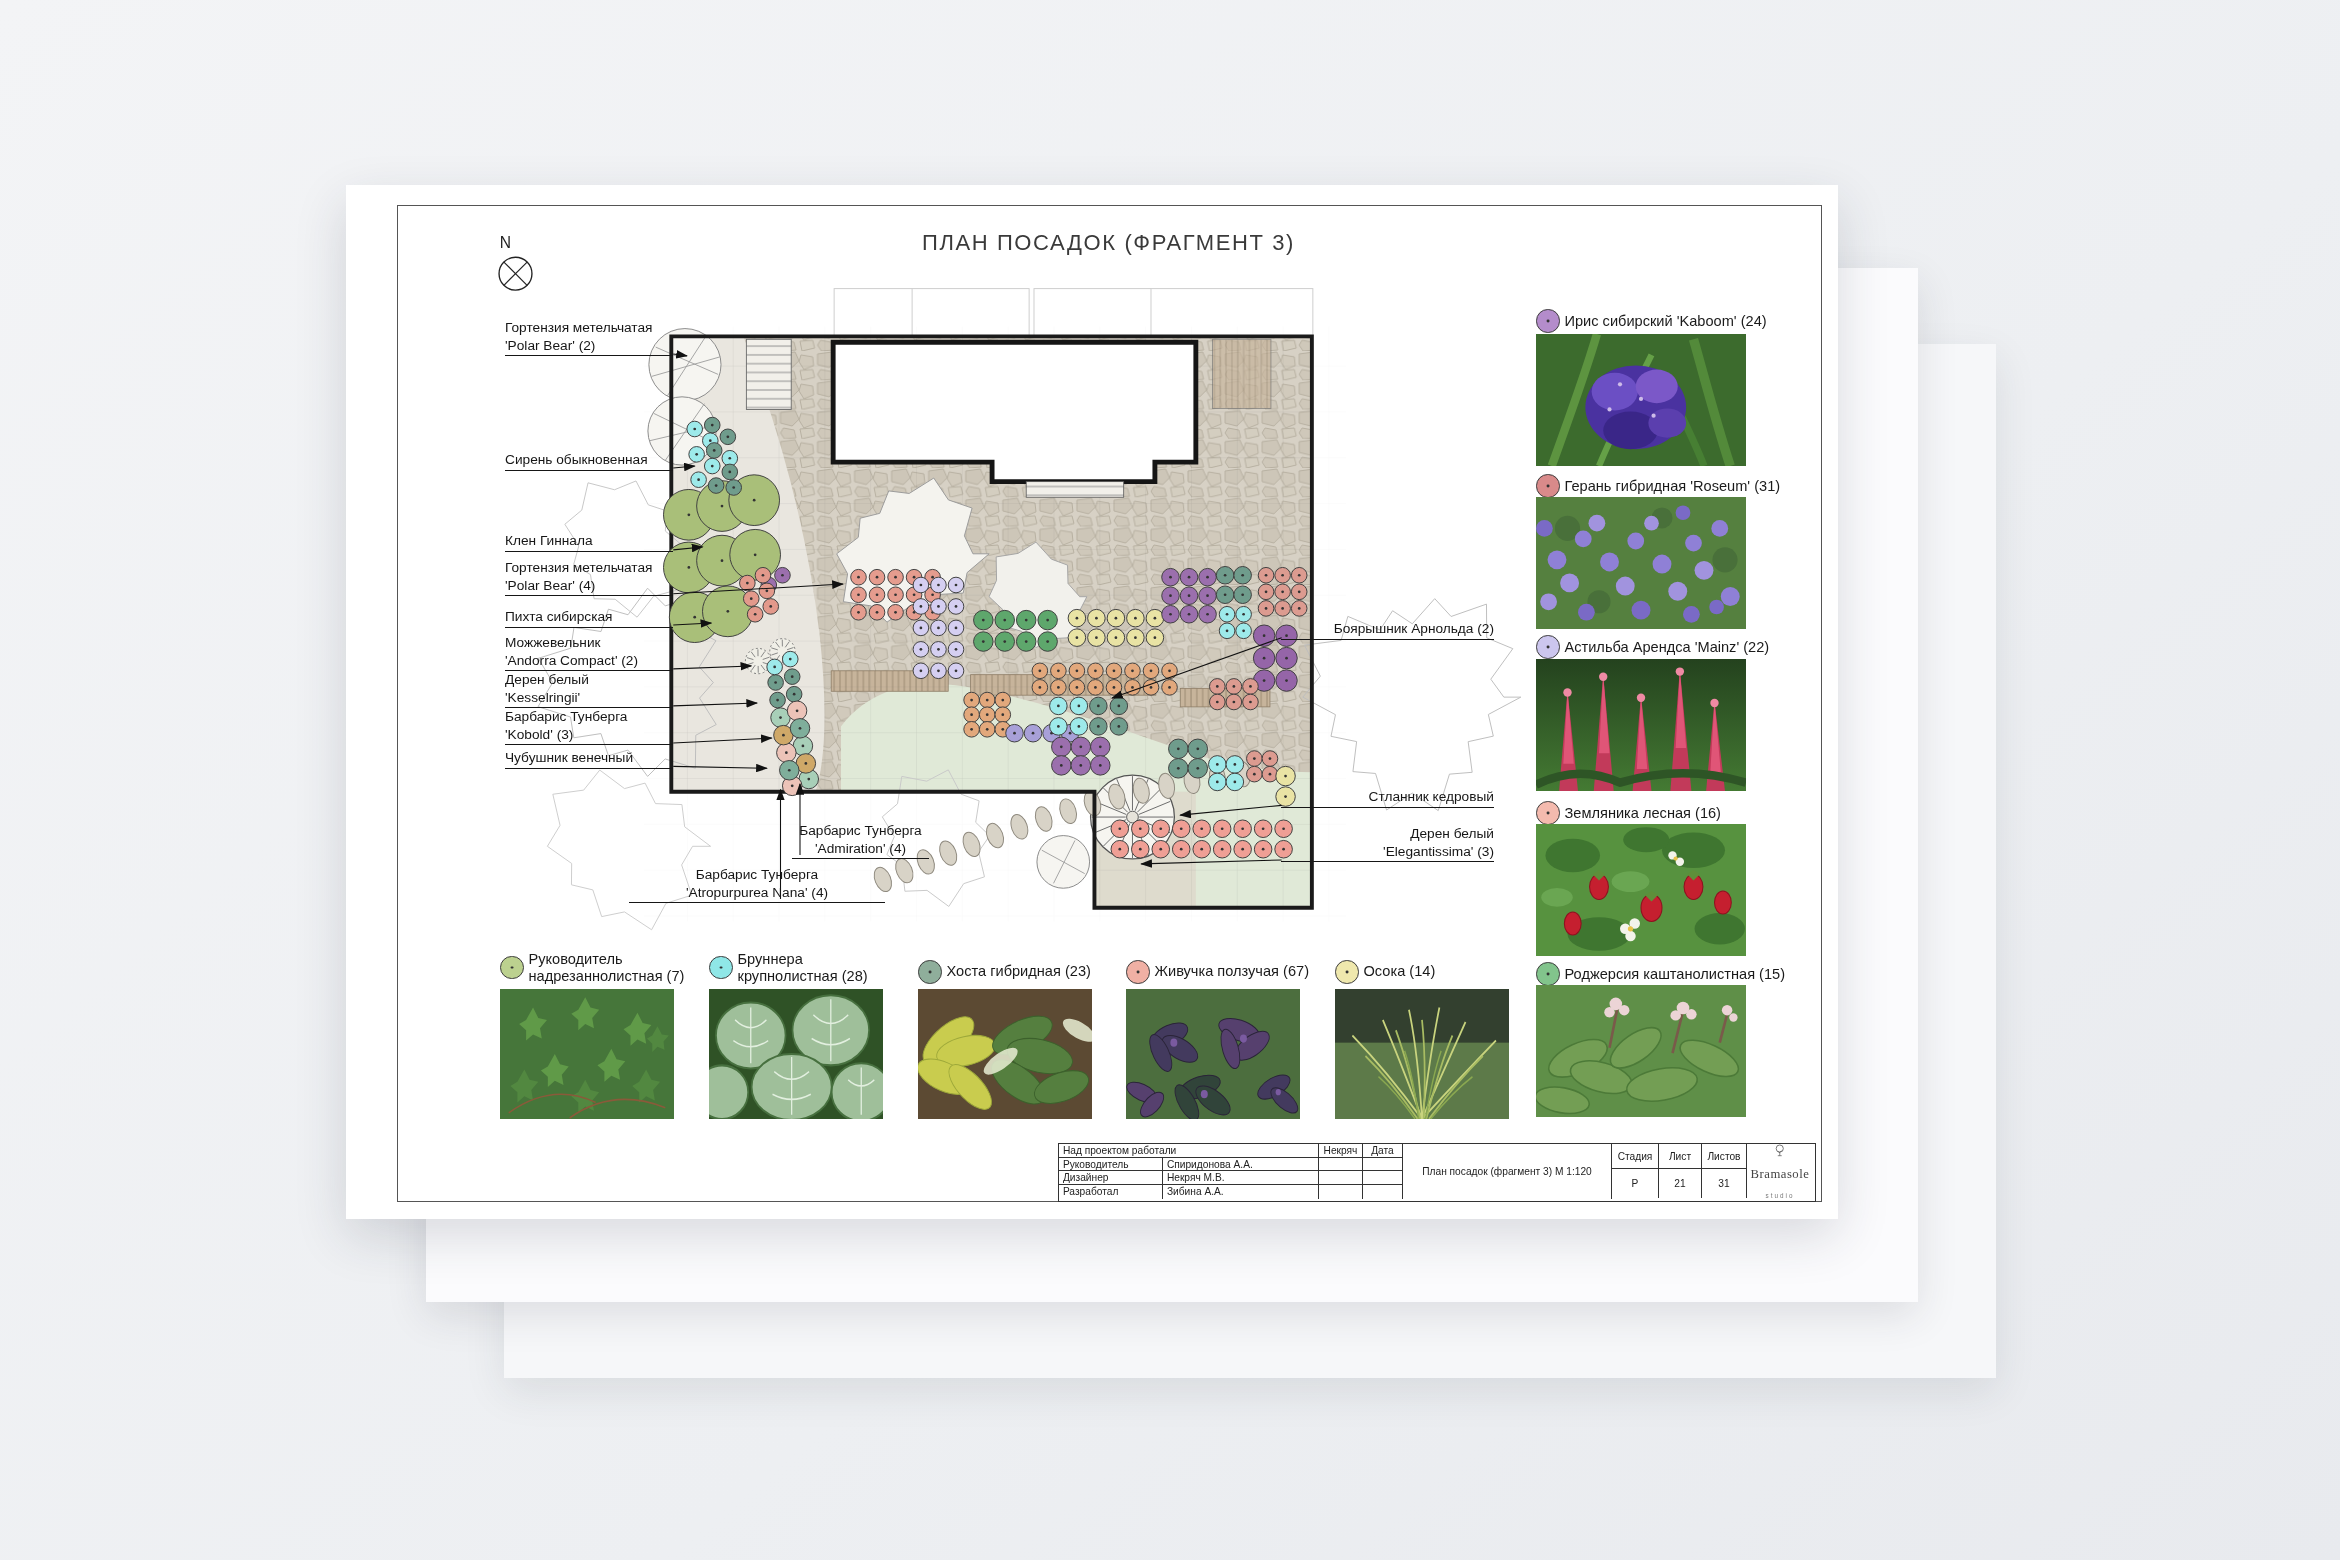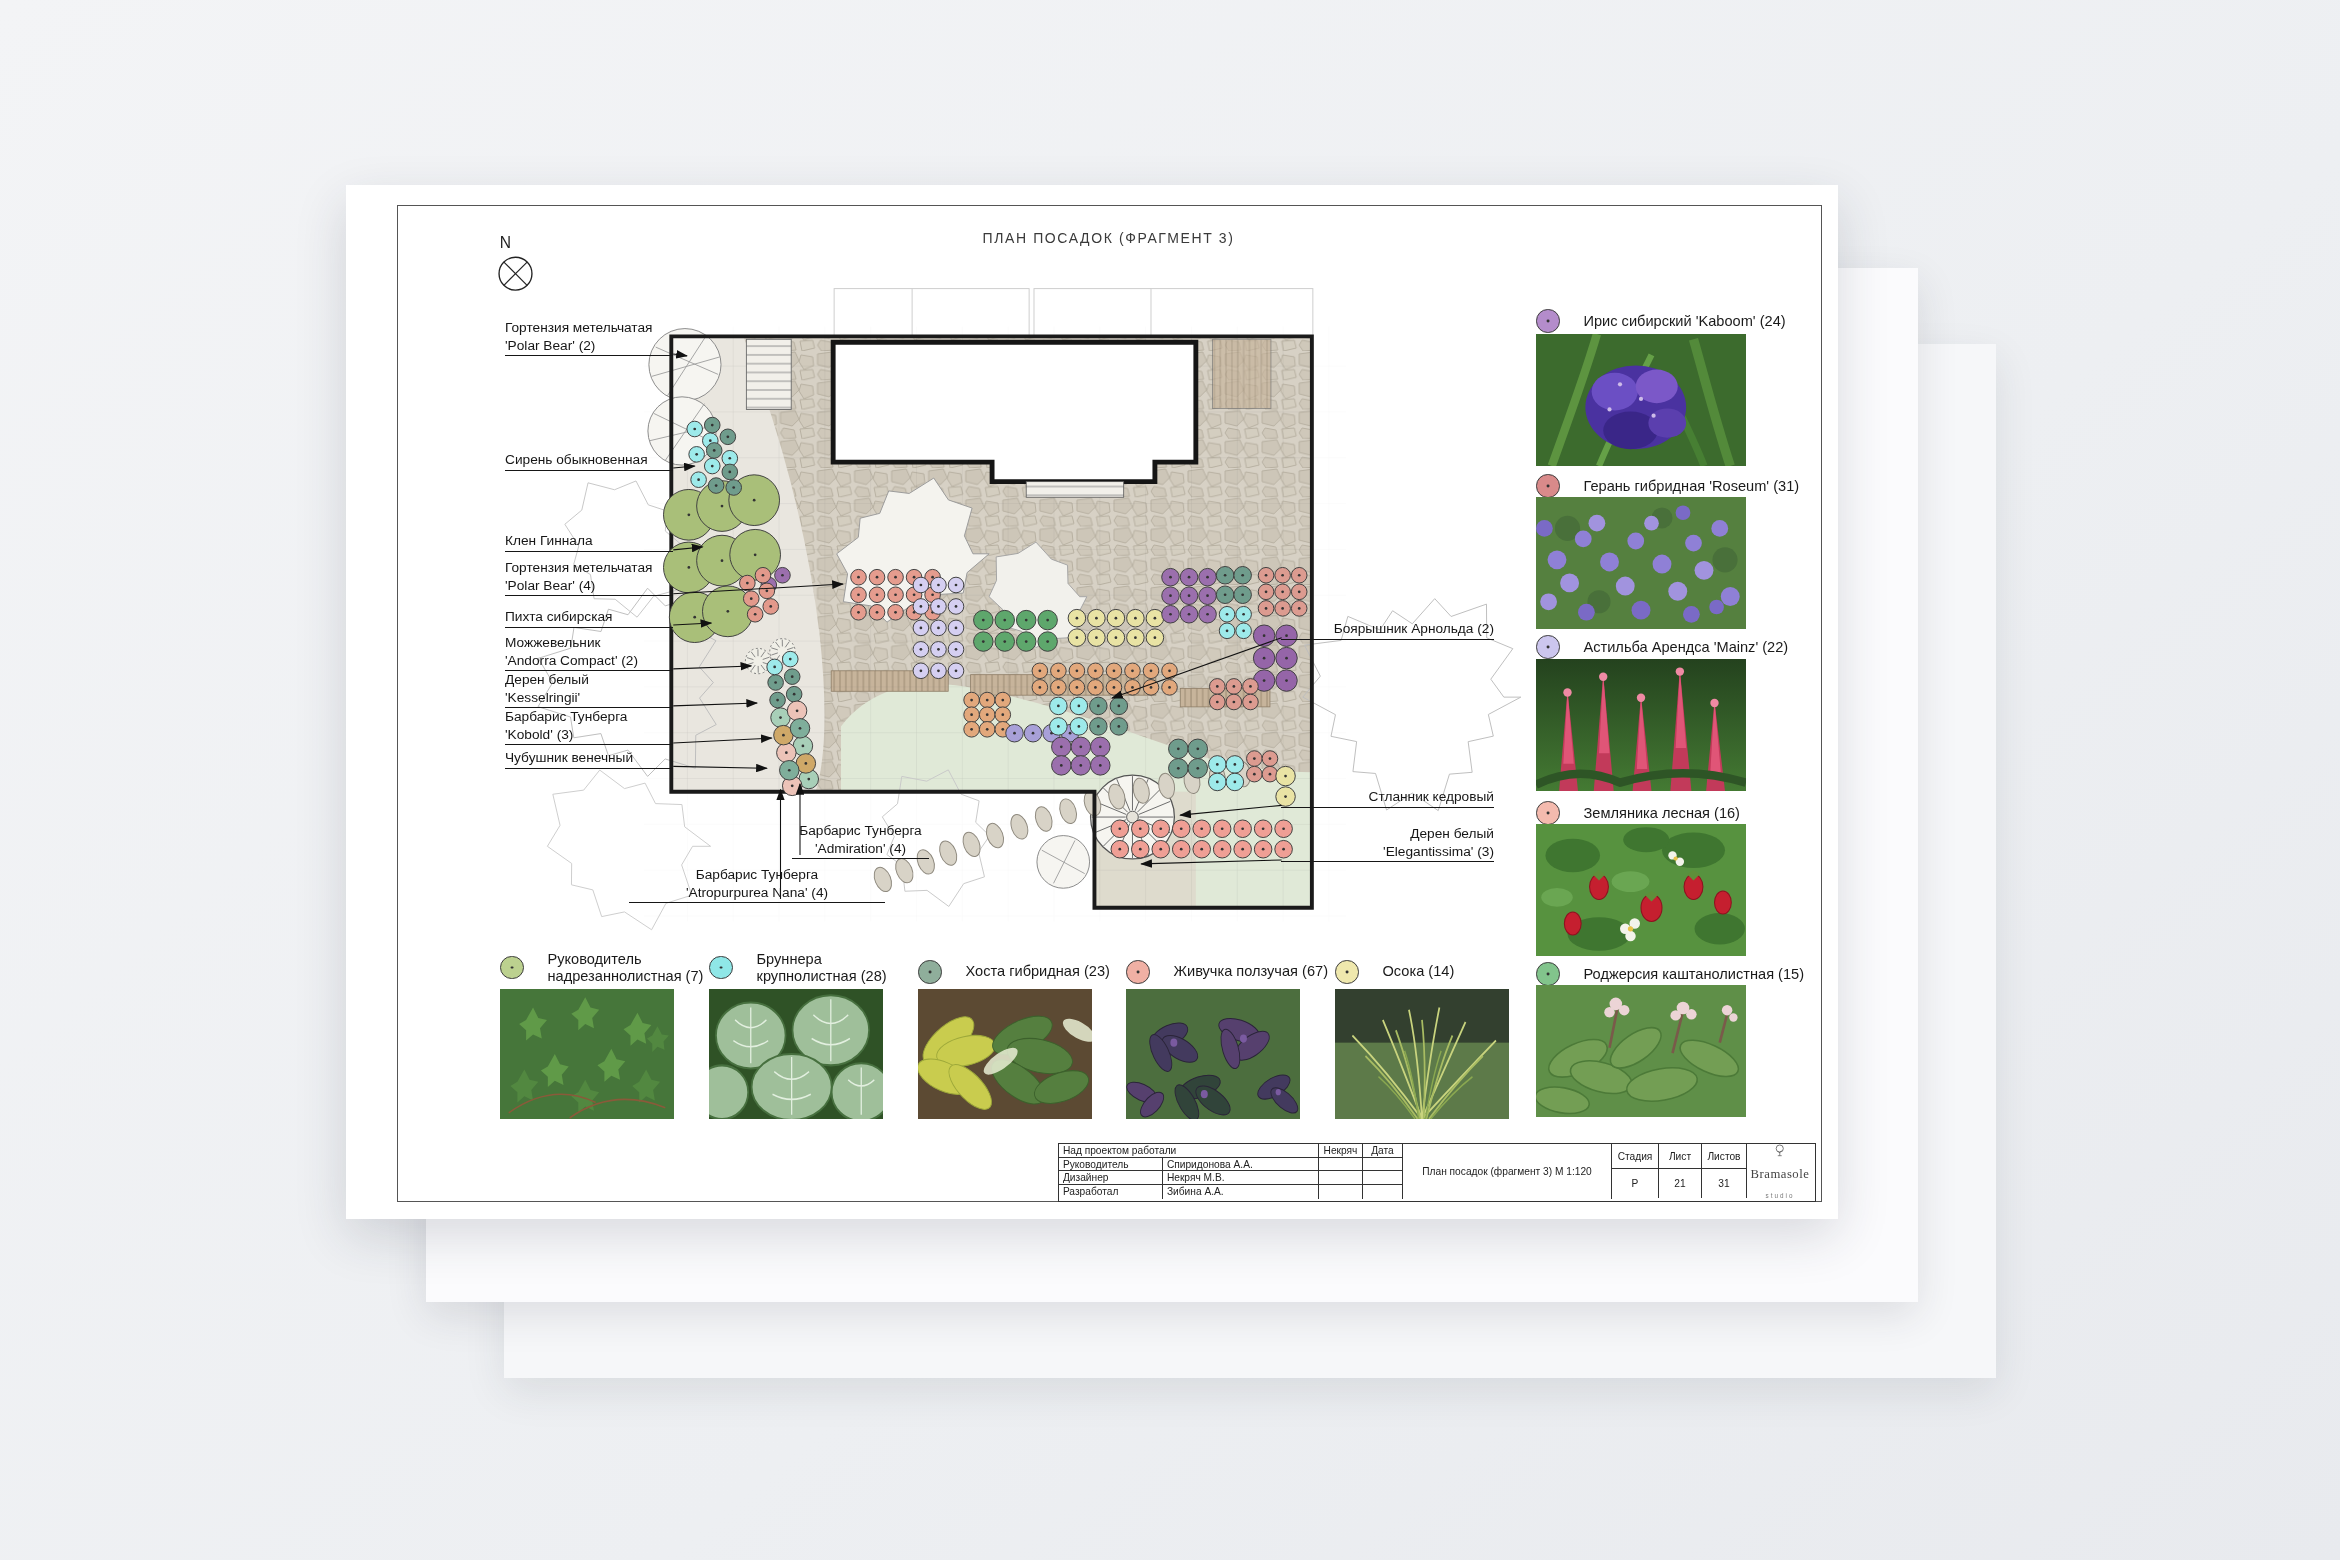--- a/index.html
+++ b/index.html
@@ -5,33 +5,33 @@
   html,body{margin:0;padding:0;background:#eef0f3;}
   #stage{position:relative;width:2341px;height:1560px;overflow:hidden;
          font-family:"Liberation Sans","DejaVu Sans",sans-serif;color:#1c1c1c;
          background:linear-gradient(140deg,#f3f4f6 0%,#edeff2 60%,#e8eaee 100%);}
   .sheet{position:absolute;width:1492px;height:1034px;background:#fff;}
   #sheet3{left:504px;top:344px;background:#f6f7f9;box-shadow:0 13.7px 39px rgba(40,45,60,.10);}
   #sheet2{left:426px;top:268px;background:#fbfbfd;box-shadow:0 13.7px 39px rgba(40,45,60,.12);}
   #sheet1{left:346px;top:185px;background:#ffffff;box-shadow:0 17.6px 49px rgba(40,45,60,.16);}
   #frame{position:absolute;left:397px;top:205px;width:1423px;height:995px;border:1.4px solid #555;}
   #sheet-title{position:absolute;left:397px;top:230px;width:1423px;text-align:center;
-     font-size:14px;letter-spacing:1.6px;color:#3a3a3a;}
+     font-size:22px;letter-spacing:1.6px;color:#3a3a3a;}
   
   #compass{position:absolute;left:486px;top:234px;width:59px;height:60px;}
   #compass .n{position:absolute;left:13.7px;top:0;font-size:15.6px;color:#222;}
   
   .callout{position:absolute;font-size:13.7px;line-height:17.6px;color:#161616;
            border-bottom:1.2px solid #161616;padding-bottom:1px;}
   .callout span{display:block;}
   .co-left{left:505px;width:168px;text-align:left;}
   .co-right{left:1281px;width:213px;text-align:right;}
   .co-bottom{text-align:center;}
   
-  .leg-label{position:absolute;display:flex;align-items:center;gap:24px;font-size:14.6px;color:#1a1a1a;}
+  .leg-label{position:absolute;display:flex;align-items:center;gap:5px;font-size:14.6px;color:#1a1a1a;}
   .leg-dot{width:21.5px;height:21.5px;border-radius:50%;border:1.3px solid #3c3c3c;position:relative;flex:0 0 21.5px;}
   .leg-dot::after{content:"";position:absolute;width:2.9px;height:2.9px;background:#333;border-radius:50%;
                   left:50%;top:50%;transform:translate(-50%,-50%);}
   .leg-lines span{display:block;line-height:16.6px;}
   .photo{position:absolute;overflow:hidden;background:#4a7a3a;}
   .photo svg{display:block;width:100%;height:100%;}
   
   #titleblock{position:absolute;left:1058px;top:1143px;width:756px;height:57px;border:1.2px solid #333;
       font-size:10.2px;color:#222;}
   .tb{position:absolute;border-right:1px solid #333;border-bottom:1px solid #333;box-sizing:border-box;

